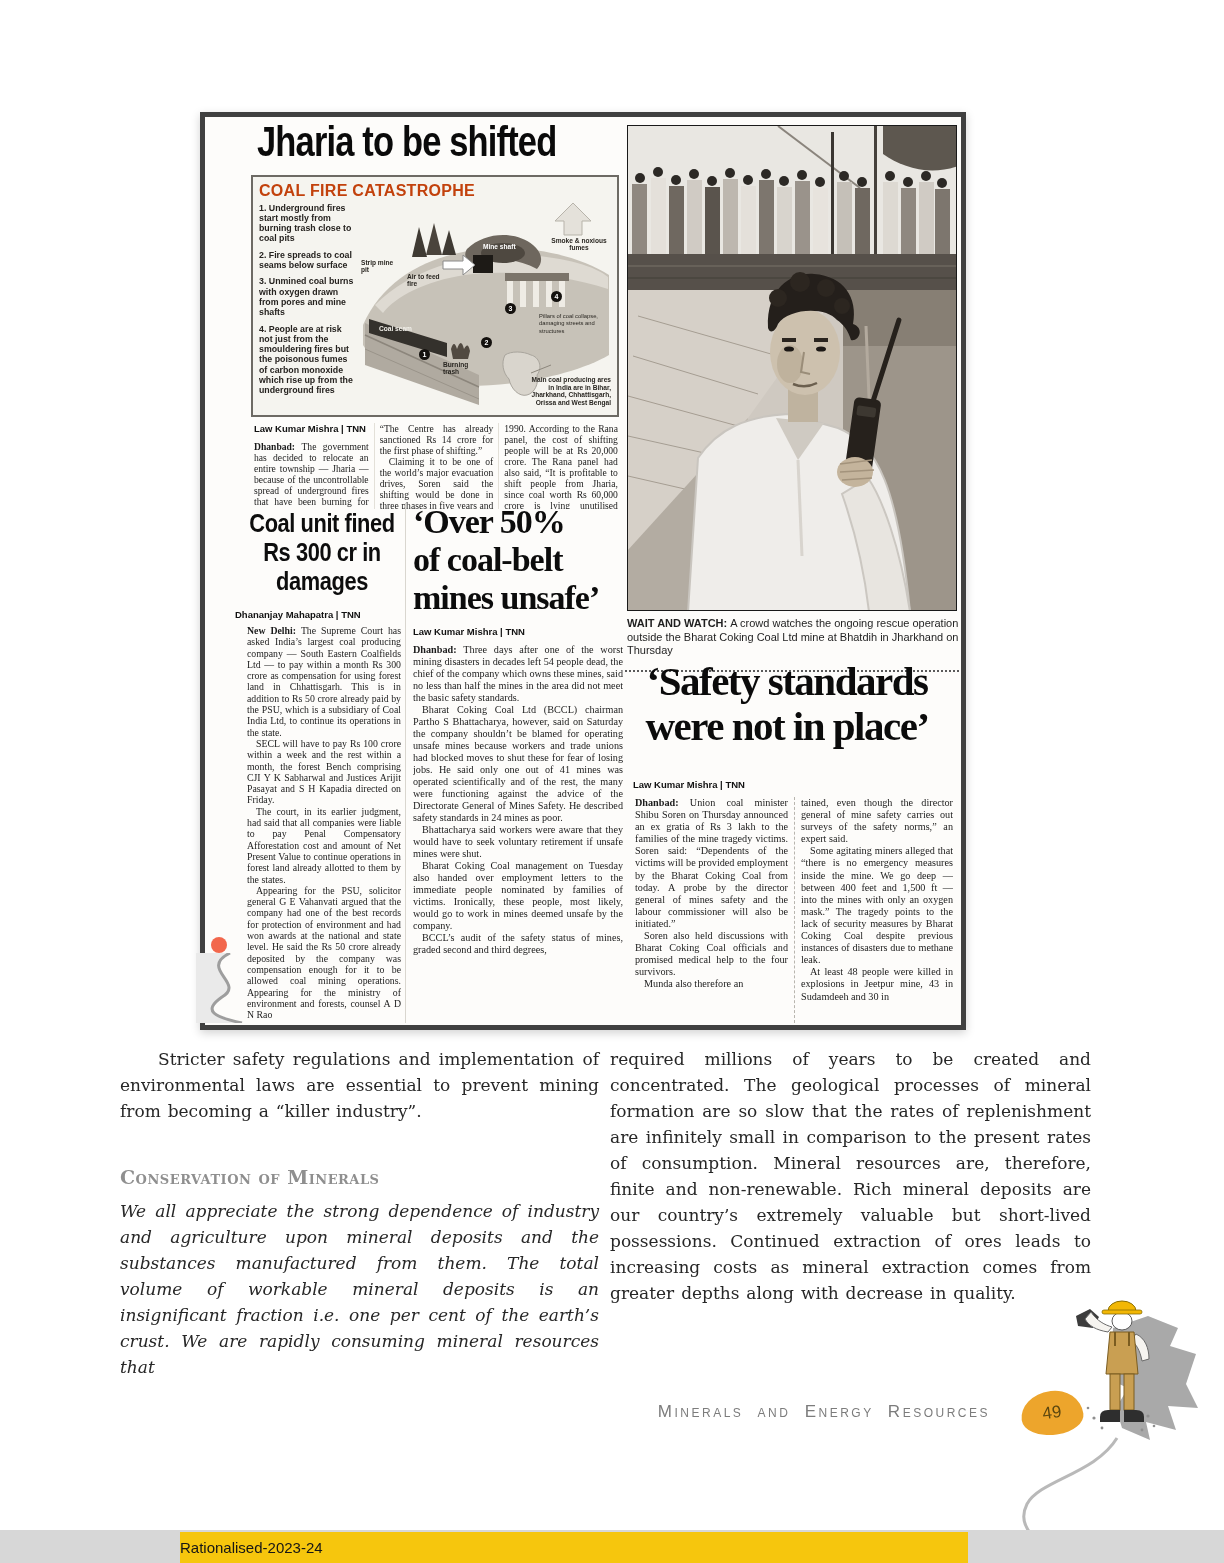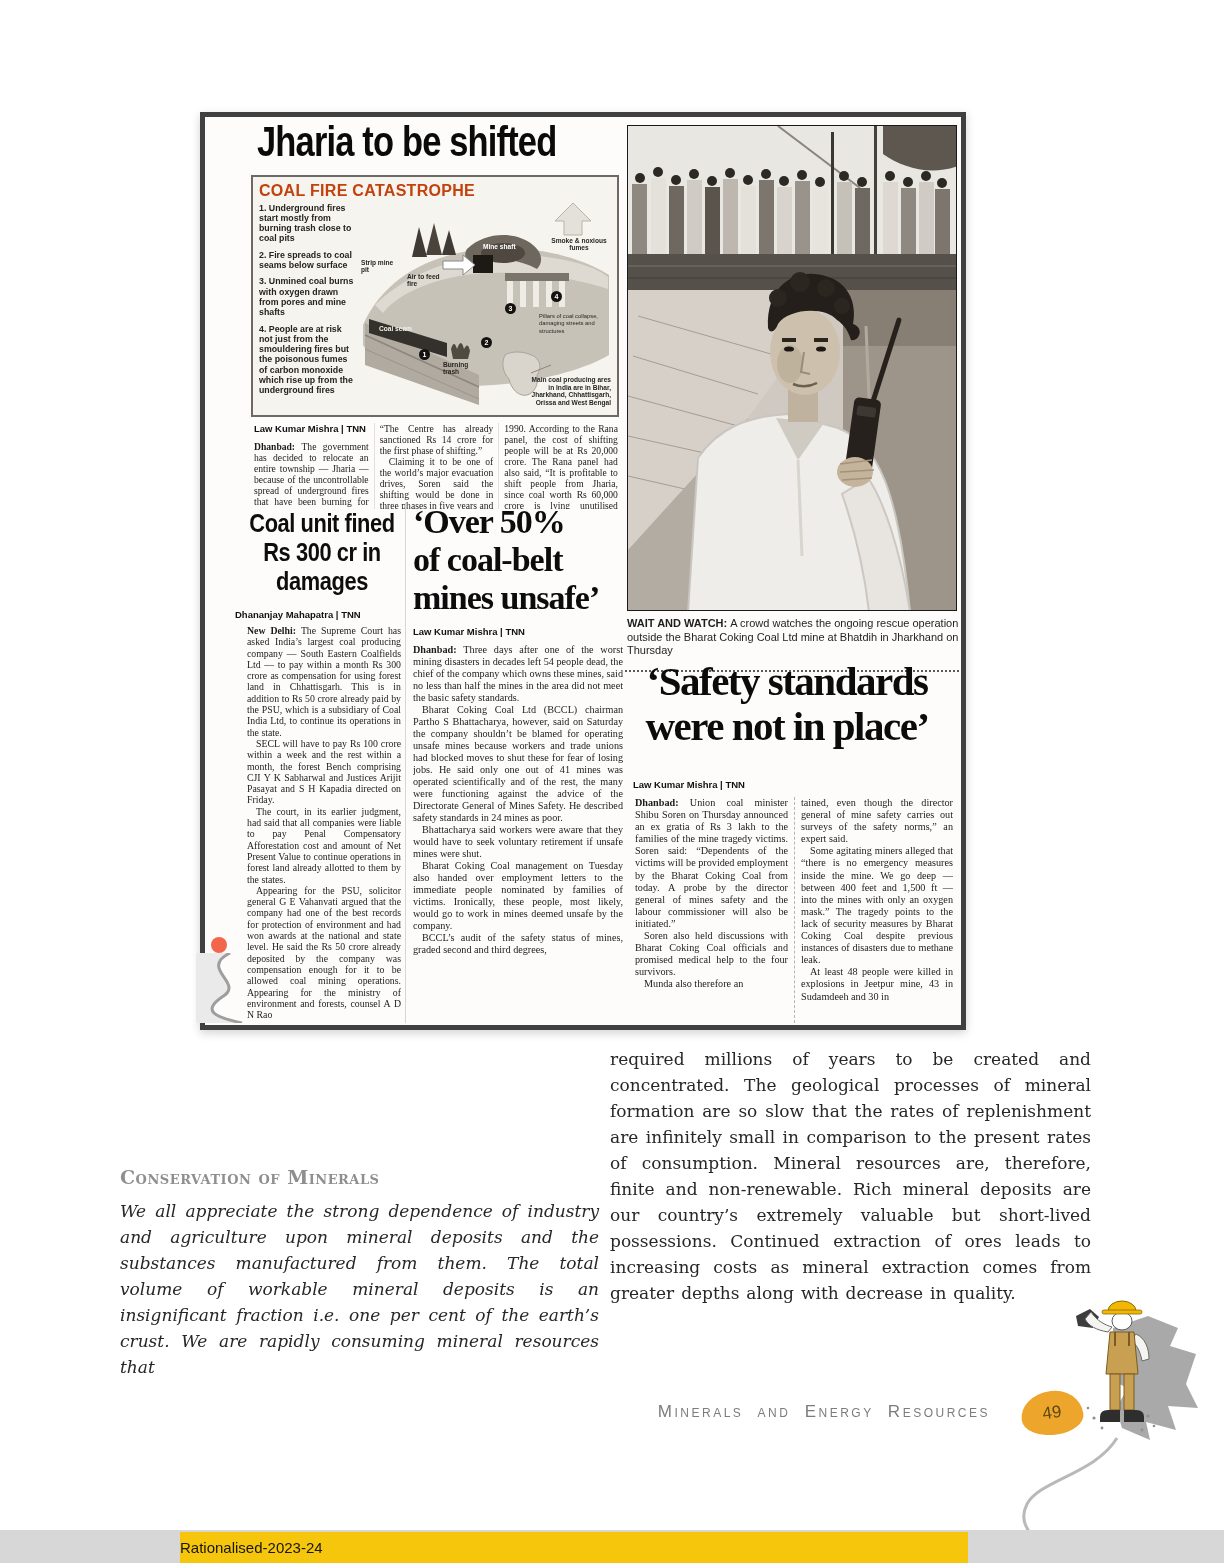--- a/index.html
+++ b/index.html
@@ -328,20 +328,23 @@
       </div>
     </div>
   </section>
 
   <div class="orange-dot"></div>
   <svg class="squiggle" width="58" height="70" viewBox="0 0 58 70">
     <path d="M34 0 C2 16 50 30 26 44 C6 58 18 64 46 70 L0 70 L0 0 Z" fill="#eaeaea"></path>
     <path d="M34 0 C2 16 50 30 26 44 C6 58 18 64 46 70" fill="none" stroke="#9e9e9e" stroke-width="3"></path>
   </svg>
 
+  <div class="bodytext b-left1">
+    <p>Stricter safety regulations and implementation of environmental laws are essential to prevent mining from becoming a “killer industry”.</p>
+  </div>
   <h3 class="b-heading">Conservation of Minerals</h3>
   <div class="bodytext b-left2">
     <p>We all appreciate the strong dependence of industry and agriculture upon mineral deposits and the substances manufactured from them. The total volume of workable mineral deposits is an insignificant fraction i.e. one per cent of the earth’s crust. We are rapidly consuming mineral resources that</p>
   </div>
   <div class="bodytext b-right">
     <p>required millions of years to be created and concentrated. The geological processes of mineral formation are so slow that the rates of replenishment are infinitely small in comparison to the present rates of consumption. Mineral resources are, therefore, finite and non-renewable. Rich mineral deposits are our country’s extremely valuable but short-lived possessions. Continued extraction of ores leads to increasing costs as mineral extraction comes from greater depths along with decrease in quality.</p>
   </div>
 
   <div class="footer-title">Minerals and Energy Resources</div>
   <div class="page-blob">

